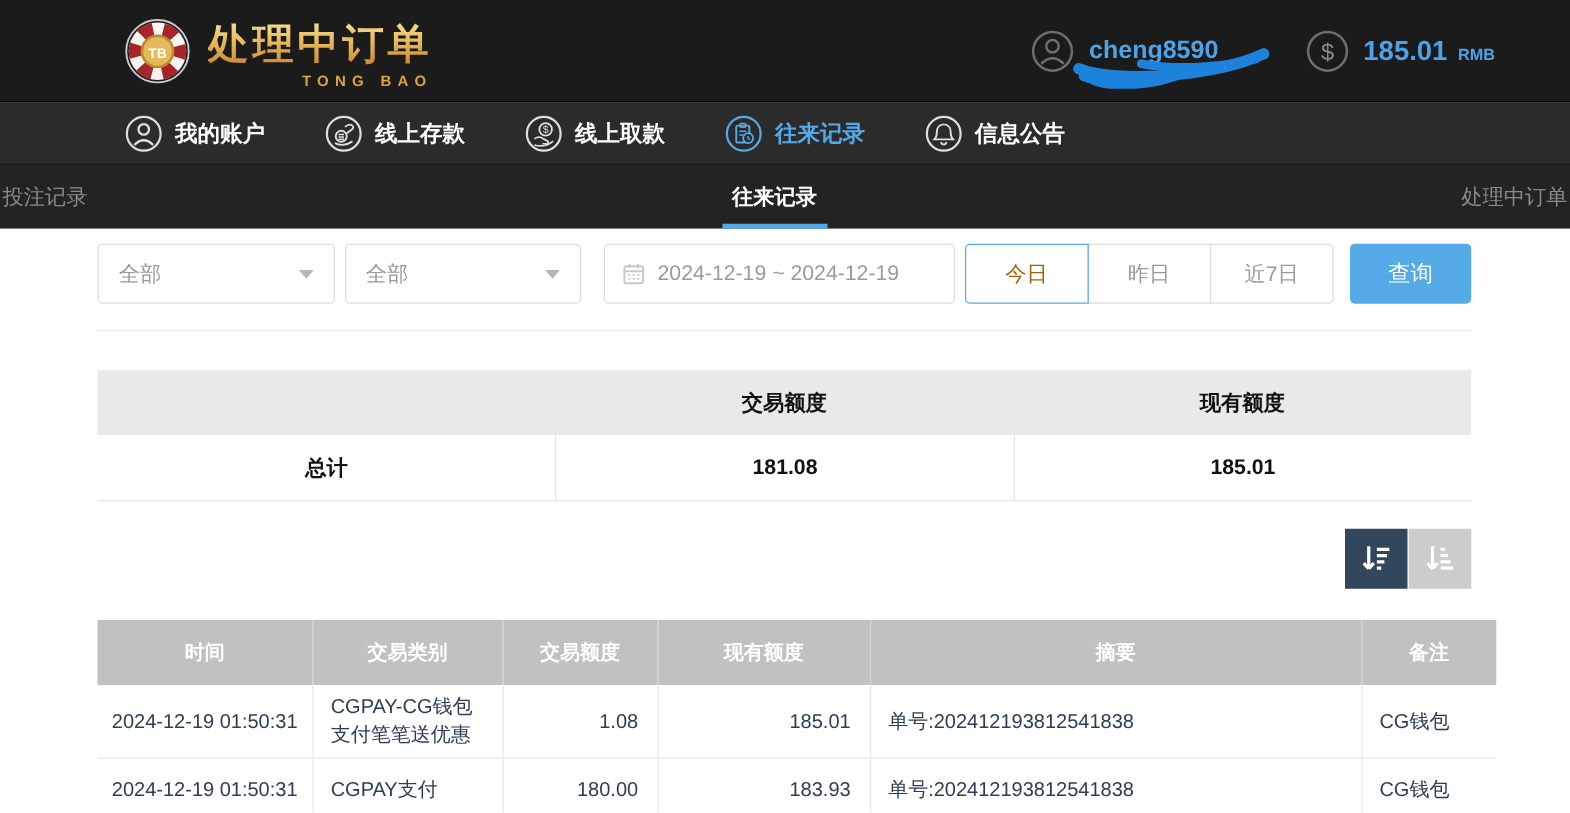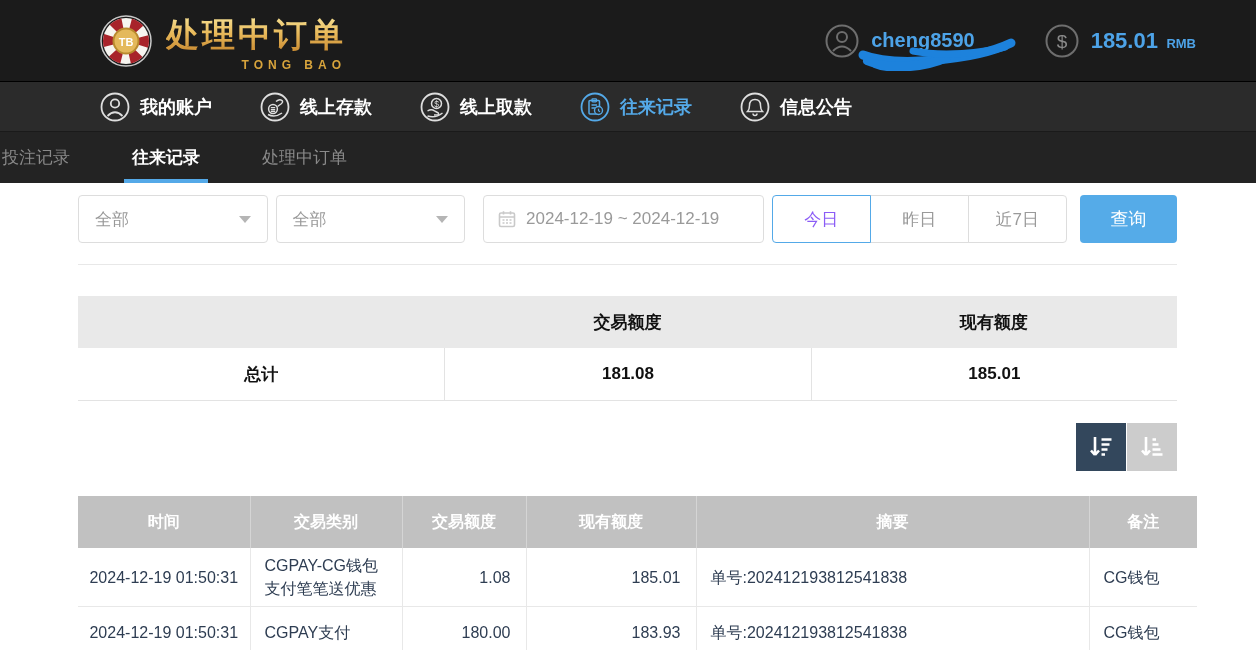--- a/index.html
+++ b/index.html
@@ -28,21 +28,21 @@
 
   
   .navbar { height:50px; background:#2b2b2b; display:flex; align-items:center;
     padding-left:100px; gap:48px; border-bottom:1px solid #1a1a1a; }
   .nav-item { display:flex; align-items:center; gap:10px; cursor:pointer; }
   .nav-item .nav-label { color:#fff; font-size:18px; font-weight:bold; }
   .nav-item.active .nav-label { color:#54a9e8; }
 
   
   .subtabs { height:51px; background:#232323; display:flex; align-items:stretch;
-    justify-content:flex-start; gap:58px; }
+    justify-content:space-between; gap:58px; }
   .subtab { display:flex; align-items:center; color:#8a8a8a; font-size:17px;
     cursor:pointer; position:relative; padding:0 2px; }
   .subtab.active { color:#fff; font-weight:bold; }
   .subtab.active::after { content:""; position:absolute; left:-6px; right:-6px; bottom:0;
     height:4px; background:#54a9e8; }
 
   
   .content { padding:12px 79px 0 78px; background:#fff; }
   .filter-row { display:flex; align-items:center; height:48px; }
   .select-box { width:194px; height:48px; border:1px solid #ddd; border-radius:4px;
@@ -53,21 +53,21 @@
     border-right:6px solid transparent; border-top:7px solid #b5b5b5; }
   .date-box { width:288px; height:48px; border:1px solid #ddd; border-radius:4px;
     margin-left:18px; display:flex; align-items:center; gap:10px; padding:0 14px;
     color:#9a9a9a; font-size:17px; cursor:pointer; }
   .quick-group { display:flex; margin-left:8px; }
   .quick-btn { width:99px; height:48px; background:#fff; border:1px solid #ddd;
     color:#9a9a9a; font-size:17px; display:flex; align-items:center; justify-content:center;
     cursor:pointer; margin-left:-1px; }
   .quick-btn:first-child { border-radius:4px 0 0 4px; margin-left:0; }
   .quick-btn:last-child { border-radius:0 4px 4px 0; }
-  .quick-btn.active { border:1px solid #54a9e8; color:#8b5cf6; z-index:2; }
+  .quick-btn.active { border:1px solid #54a9e8; color:#a16207; z-index:2; }
   .search-btn { width:100px; height:48px; margin-left:13px; background:#55abe8;
     border:none; border-radius:4px; color:#fff; font-size:18px; cursor:pointer; }
 
   .hr-divider { height:1px; background:#e8e8e8; margin-top:21px; }
 
   
   .summary { margin-top:31px; }
   .summary-header { display:flex; background:#e9e9e9; height:52px; }
   .summary-header > div { width:373px; display:flex; align-items:center; justify-content:center;
     font-size:17px; font-weight:bold; color:#111; }

